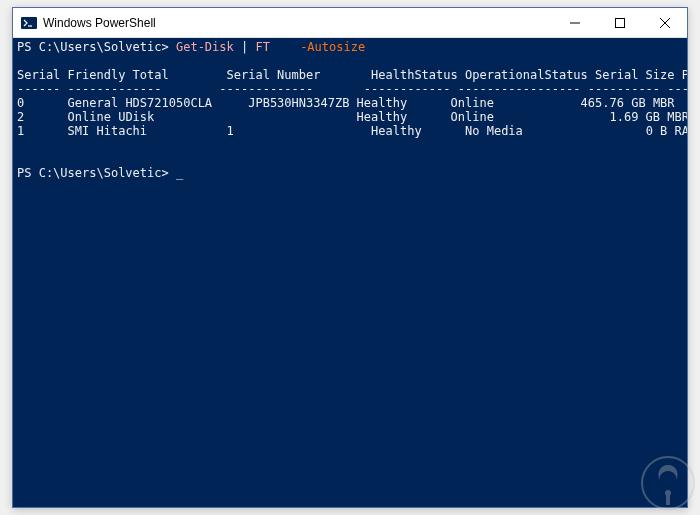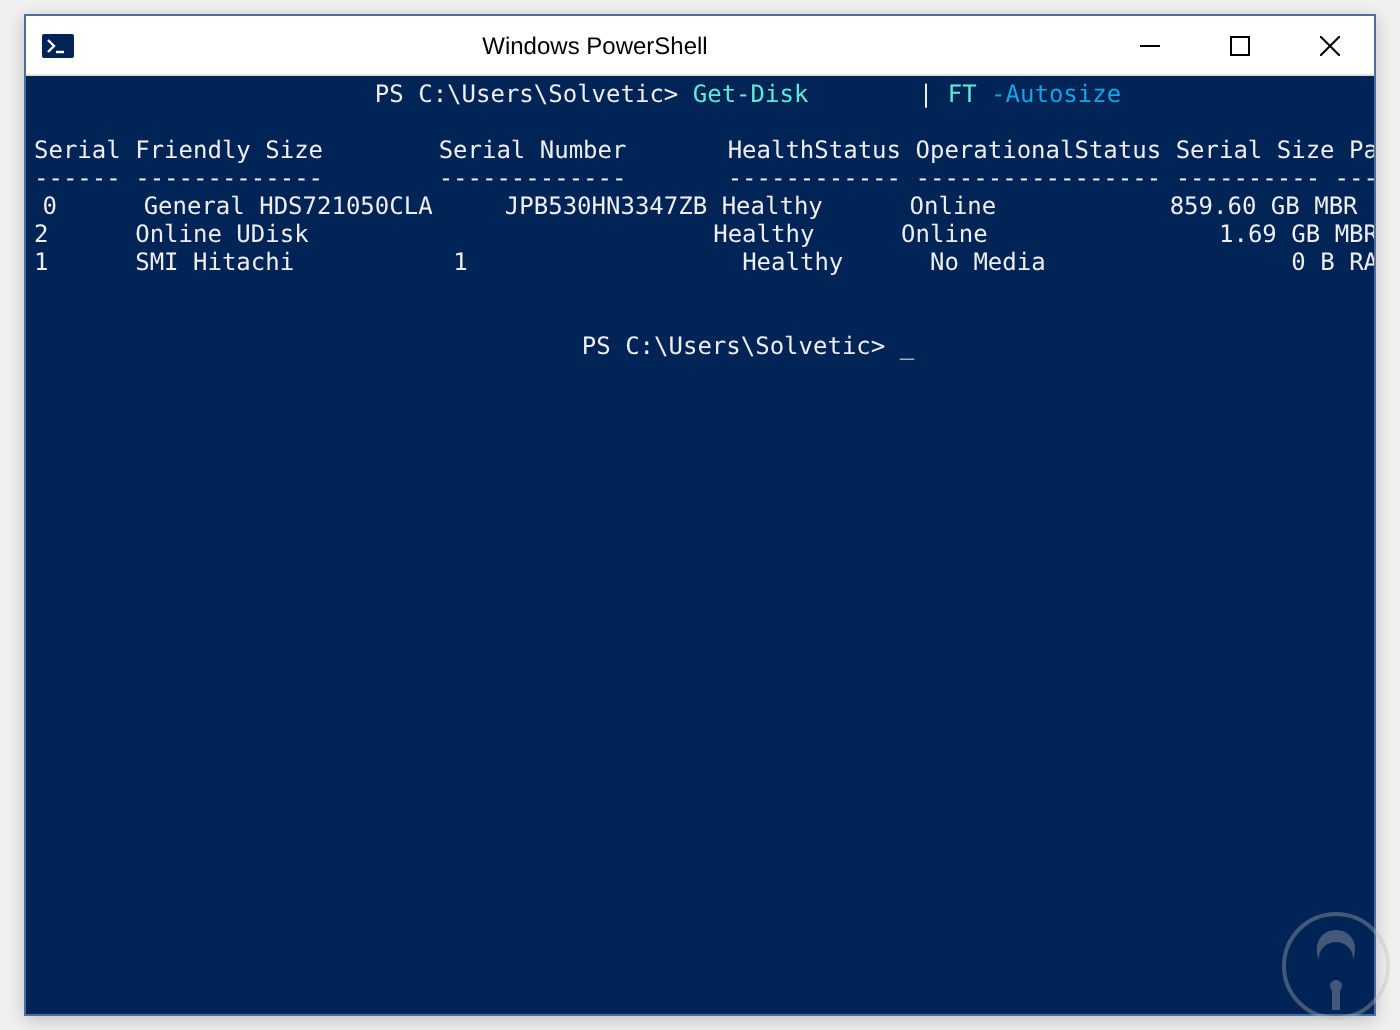--- a/index.html
+++ b/index.html
@@ -15,21 +15,20 @@
       position: absolute;
       left: 12px;
       top: 7px;
       width: 676px;
       height: 501px;
       background: #fff;
       border: 1px solid #4b6ea0;
       box-shadow: 0 2px 8px rgba(0,0,0,0.2);
       display: flex;
       flex-direction: column;
-      text-align: center;
     }
     .titlebar {
       height: 30px;
       background: #ffffff;
       display: flex;
       align-items: center;
       border-bottom: 1px solid #e0e0e0;
       flex-shrink: 0;
     }
     .titlebar-icon {
@@ -64,23 +63,23 @@
       flex: 1;
       background: #012456;
       color: #eeedf0;
       font-family: Consolas, "Lucida Console", monospace;
       font-size: 12px;
       line-height: 14px;
       padding: 2px 4px 4px 4px;
       white-space: pre;
       overflow: hidden;
     }
-    .prompt { color: #eeedf0; margin-left: 48px; }
-    .cmd-yellow { color: #5eead4; }
-    .cmd-gray { color: #0ea5e9; }
+    .prompt { color: #eeedf0; }
+    .cmd-yellow { color: #fca5a5; }
+    .cmd-gray { color: #f97316; margin-left: 23px; }
     .header-row { color: #eeedf0; }
     .watermark {
       position: absolute;
       right: 2px;
       bottom: 2px;
       width: 60px;
       height: 60px;
       opacity: 0.35;
     }
   </style>
@@ -113,23 +112,23 @@
         <svg width="10" height="10" viewBox="0 0 10 10">
             <line x1="0" y1="0" x2="10" y2="10" stroke="#000" stroke-width="1"></line>
             <line x1="10" y1="0" x2="0" y2="10" stroke="#000" stroke-width="1"></line>
           </svg>
       </div>
     </div>
   </div>
 
   <div class="terminal"><span class="prompt">PS C:\Users\Solvetic&gt; </span><span class="cmd-yellow">Get-Disk </span><span class="prompt">| </span><span class="cmd-yellow">FT </span><span class="cmd-gray">-Autosize</span>
 
-<span class="header-row"><span>Serial</span> <span>Friendly Size</span>        <span>Serial Number</span>       <span>HealthStatus</span> <span>OperationalStatus</span> <span>Serial Size</span> <span>Partition Style</span></span>
+<span class="header-row"><span>Serial</span> <span>Friendly Total</span>        <span>Serial Number</span>       <span>HealthStatus</span> <span>OperationalStatus</span> <span>Serial Size</span> <span>Partition Style</span></span>
 <span class="header-row"><span>------</span> <span>-------------</span>        <span>-------------</span>       <span>------------</span> <span>-----------------</span> <span>----------</span> <span>---------------</span></span>
-<span><span>0</span>      <span>General HDS721050CLA</span><span>     JPB530HN3347ZB</span> <span>Healthy</span>      <span>Online</span>         <span>   859.60 GB</span> <span>MBR</span></span>
+<span><span>0</span>      <span>General HDS721050CLA</span><span>     JPB530HN3347ZB</span> <span>Healthy</span>      <span>Online</span>         <span>   465.76 GB</span> <span>MBR</span></span>
 <span><span>2</span>      <span>Online UDisk</span>                            <span>Healthy</span>      <span>Online</span>           <span>     1.69 GB</span> <span>MBR</span></span>
 <span><span>1</span>      <span>SMI Hitachi</span>           <span>1</span>                   <span>Healthy</span>      <span>No Media</span>         <span>        0 B</span> <span>RAW</span></span>
 
 
 <span class="prompt">PS C:\Users\Solvetic&gt; </span><span>_</span></div>
 
 </div>
 
 <svg class="watermark" viewBox="0 0 60 60">
   <circle cx="30" cy="30" r="26" fill="none" stroke="#bbb" stroke-width="2"></circle>

